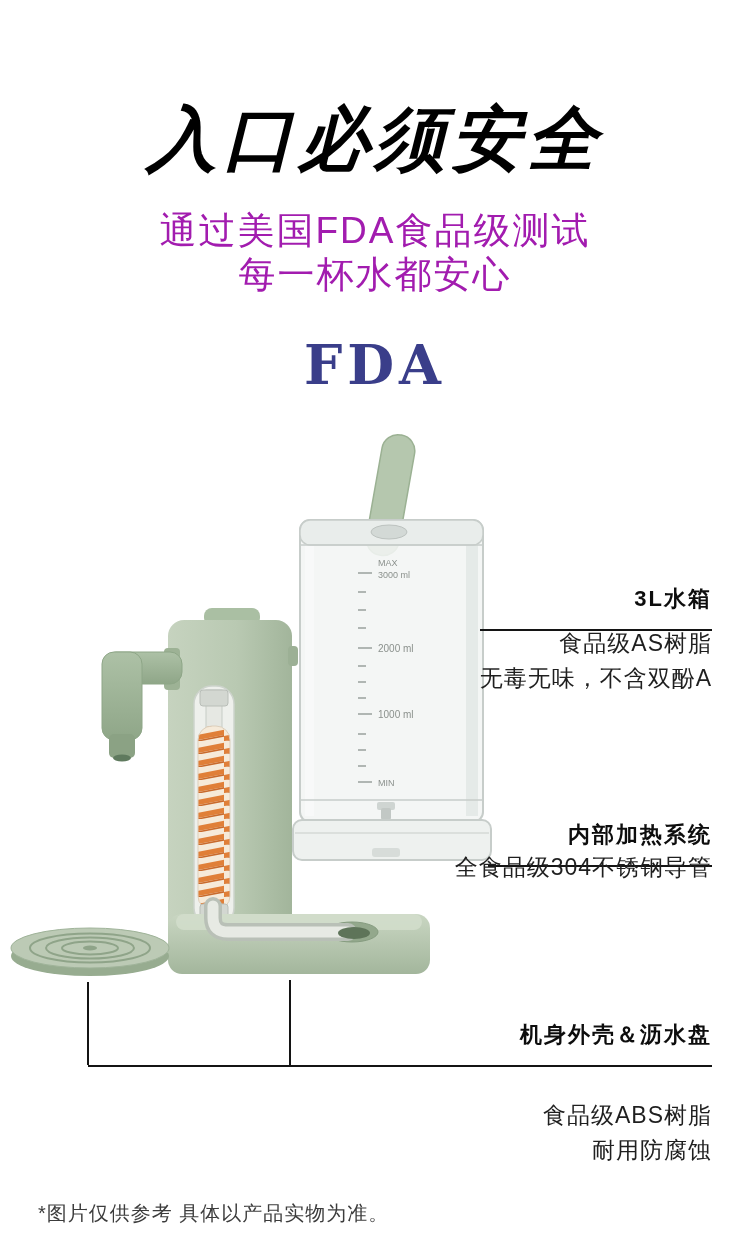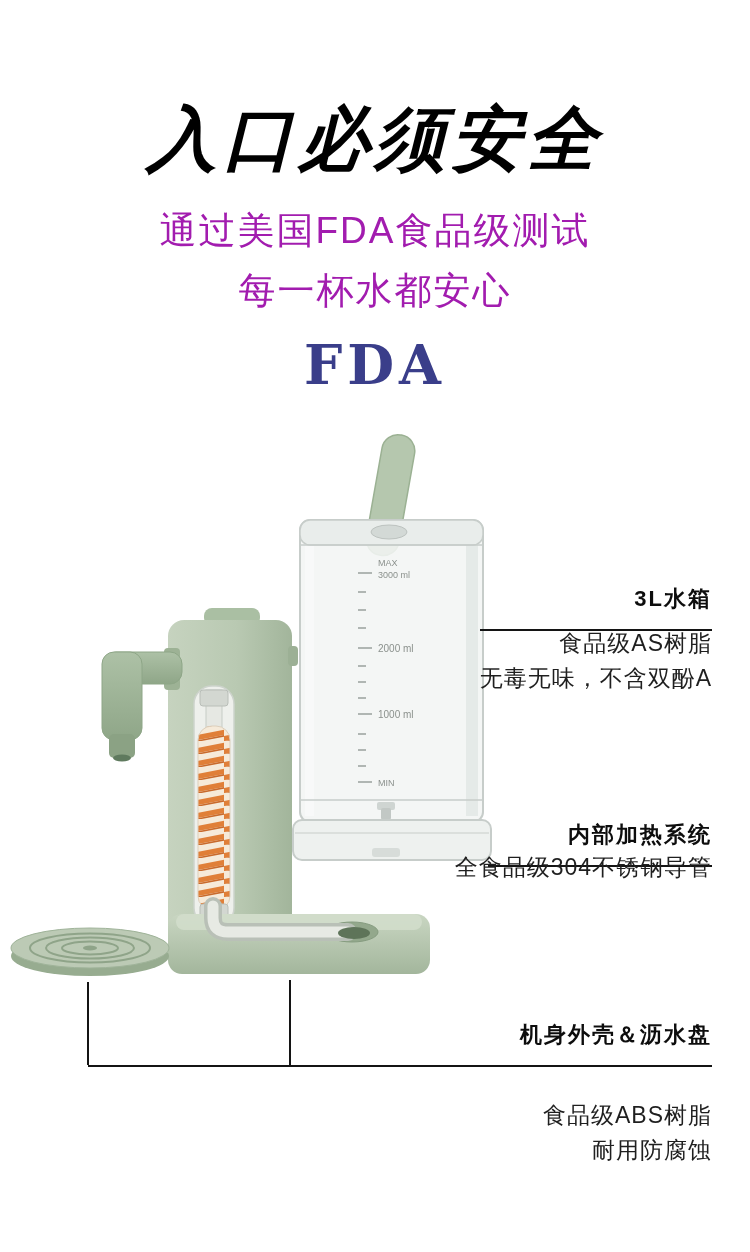--- a/index.html
+++ b/index.html
@@ -5,21 +5,21 @@
   * { margin:0; padding:0; box-sizing:border-box; }
   html,body { width:750px; background:#fff; }
   body { font-family:"Liberation Sans","DejaVu Sans",sans-serif; color:#111; }
   .page { position:relative; width:750px; height:1252px; background:#ffffff; overflow:hidden; }
 
   .title { position:absolute; top:104px; left:0; width:100%; text-align:center;
            font-size:70px; font-weight:800; color:#000; letter-spacing:6px; line-height:1;font-style:italic; }
   .subtitle { position:absolute; left:0; width:100%; text-align:center;
               font-size:37px; font-weight:400; color:#a21caf; letter-spacing:2px; line-height:1; }
   .s1 { top:212px; }
-  .s2 { top:272px; }
+  .s2 { top:256px; }
   .fda { position:absolute; top:338px; left:0; width:100%; text-align:center;
          font-family:"DejaVu Serif","Liberation Serif",serif; font-size:54px; font-weight:700;
          color:#3a3e8a; letter-spacing:5px; line-height:1; }
 
   .product-svg { position:absolute; left:0; top:430px; }
   .product-svg text { font-family:"Liberation Sans","DejaVu Sans",sans-serif; }
 
   .cline { position:absolute; height:2px; background:#141414; }
   .l1 { left:480px; top:629px; width:232px; }
   .l2 { left:488px; top:865px; width:224px; }
@@ -175,14 +175,15 @@
   <div class="callout-desc d2">
     <div>全食品级304不锈钢导管</div>
   </div>
 
   <div class="callout-title t3">机身外壳＆沥水盘</div>
   <div class="callout-desc d3">
     <div>食品级ABS树脂</div>
     <div>耐用防腐蚀</div>
   </div>
 
+  <div class="footnote">*图片仅供参考 具体以产品实物为准。</div>
 
 </div>
 
 </body></html>

